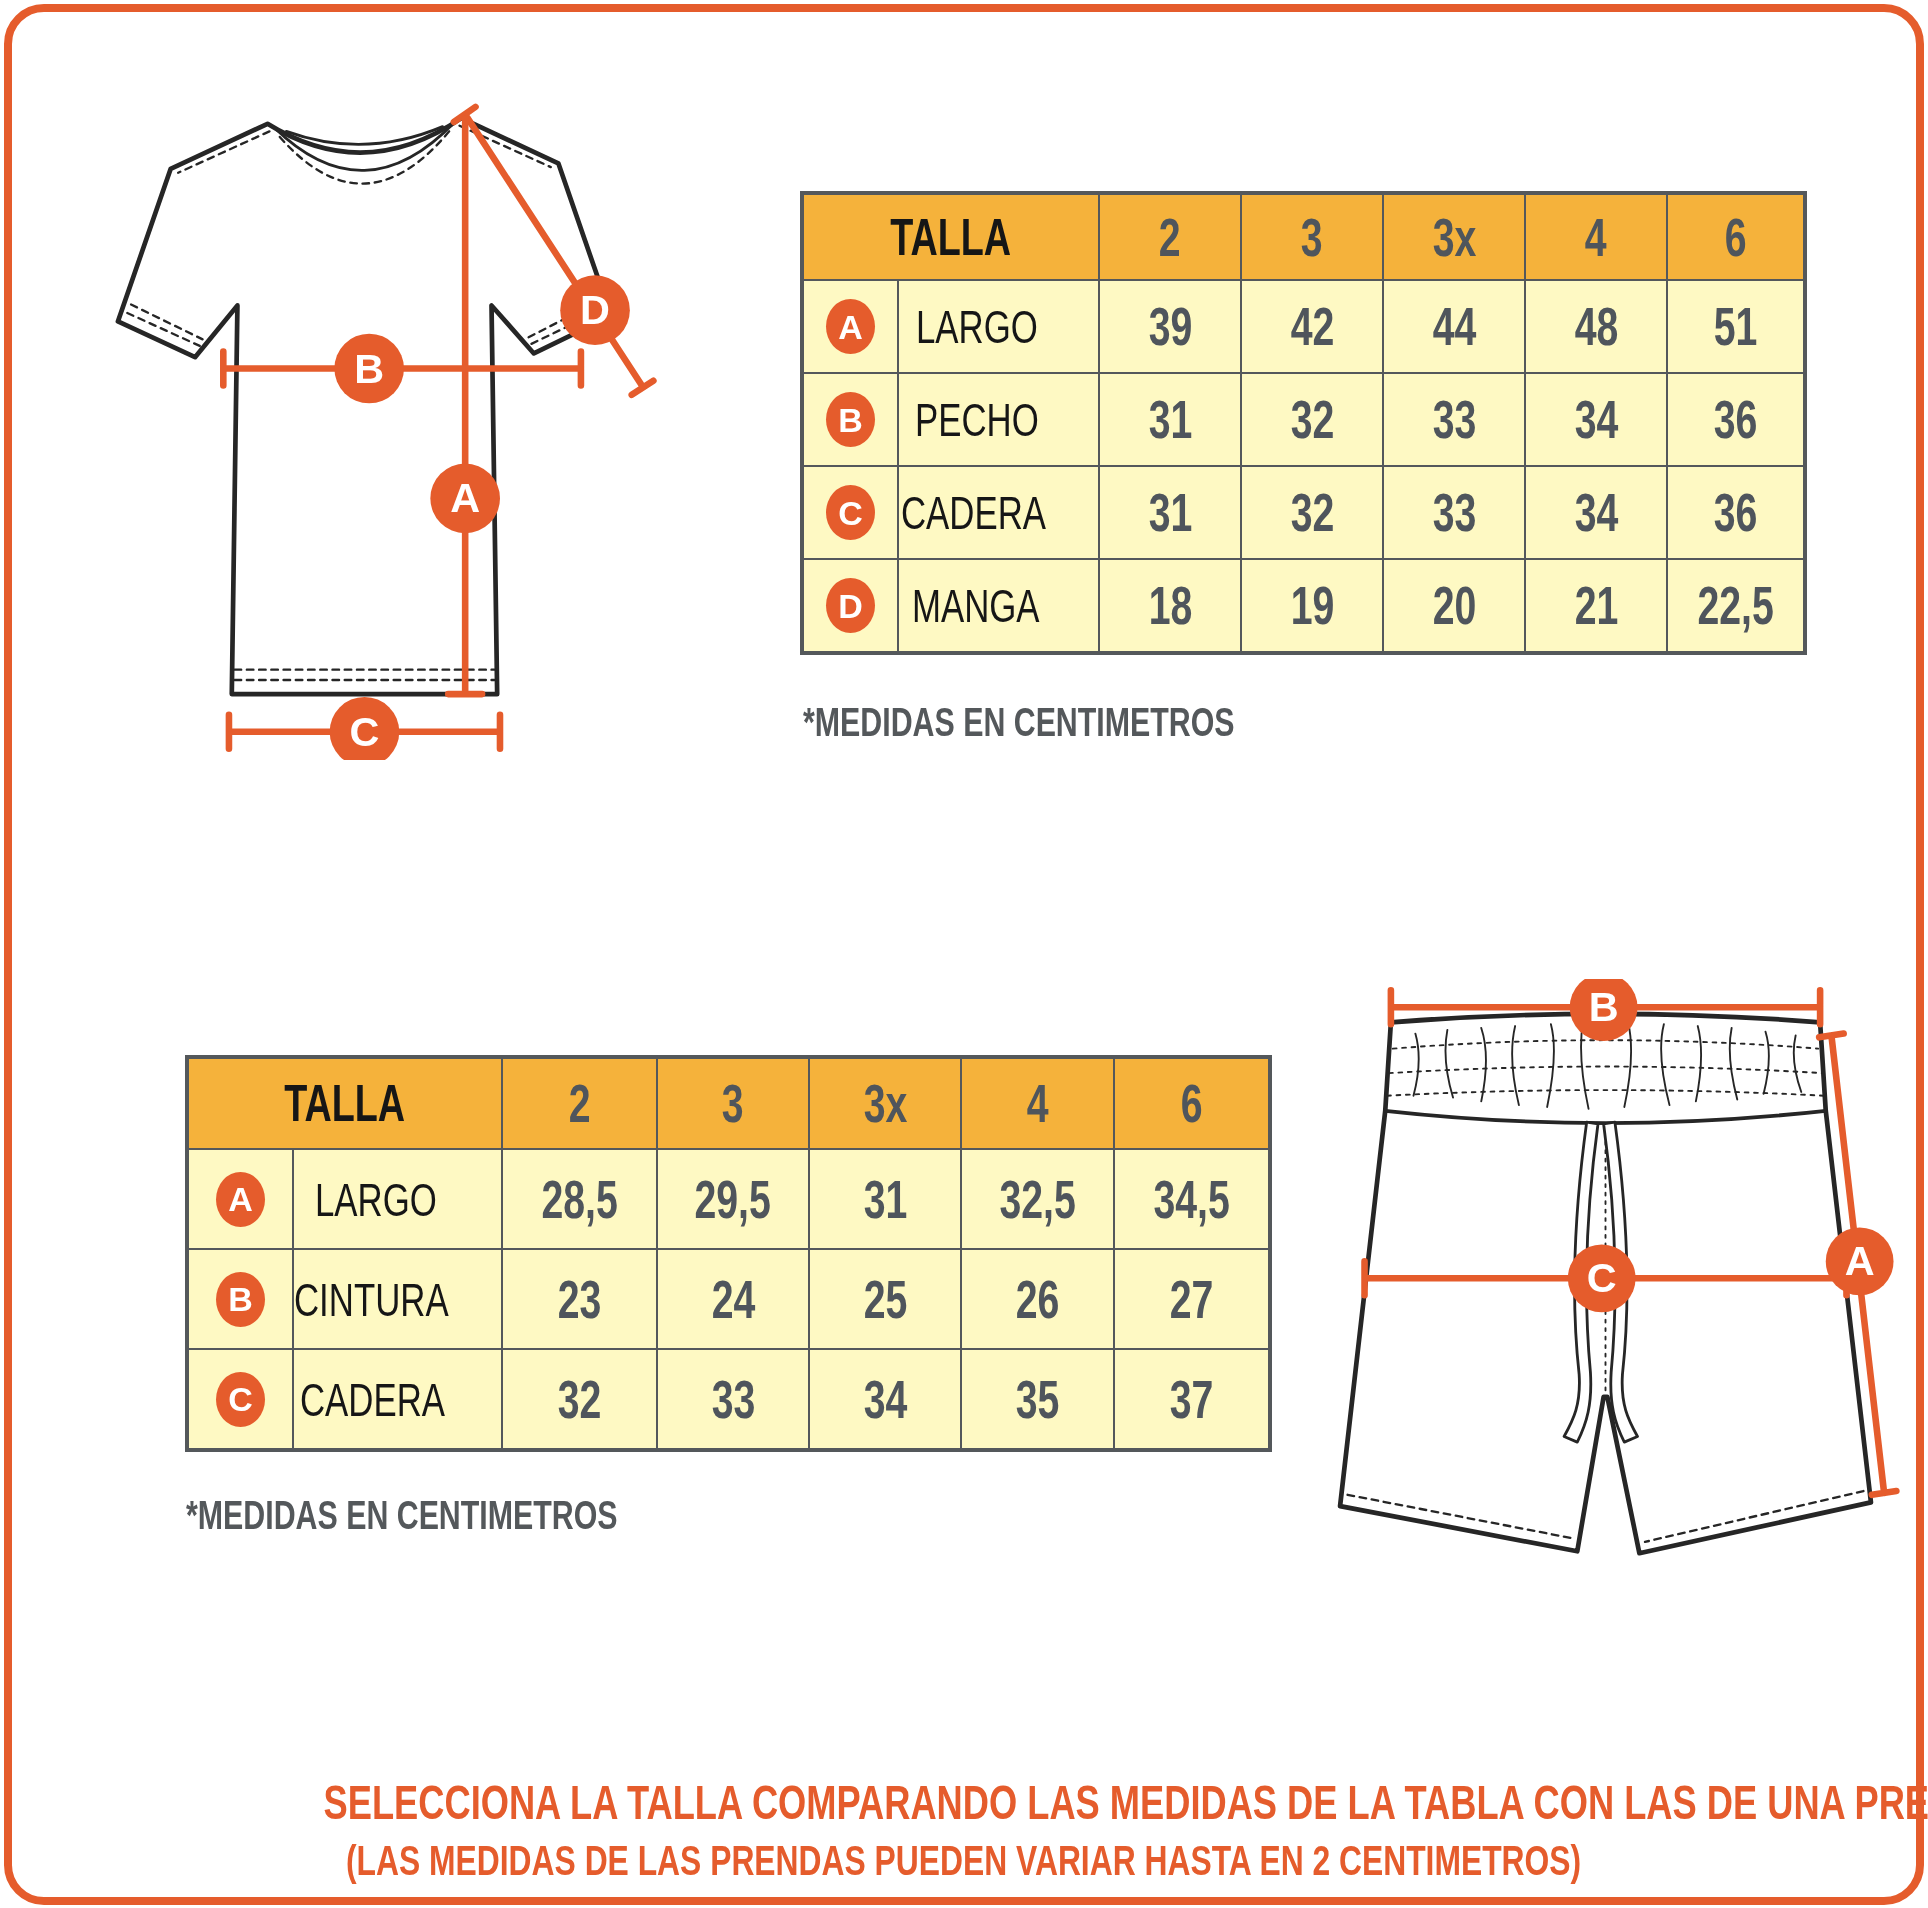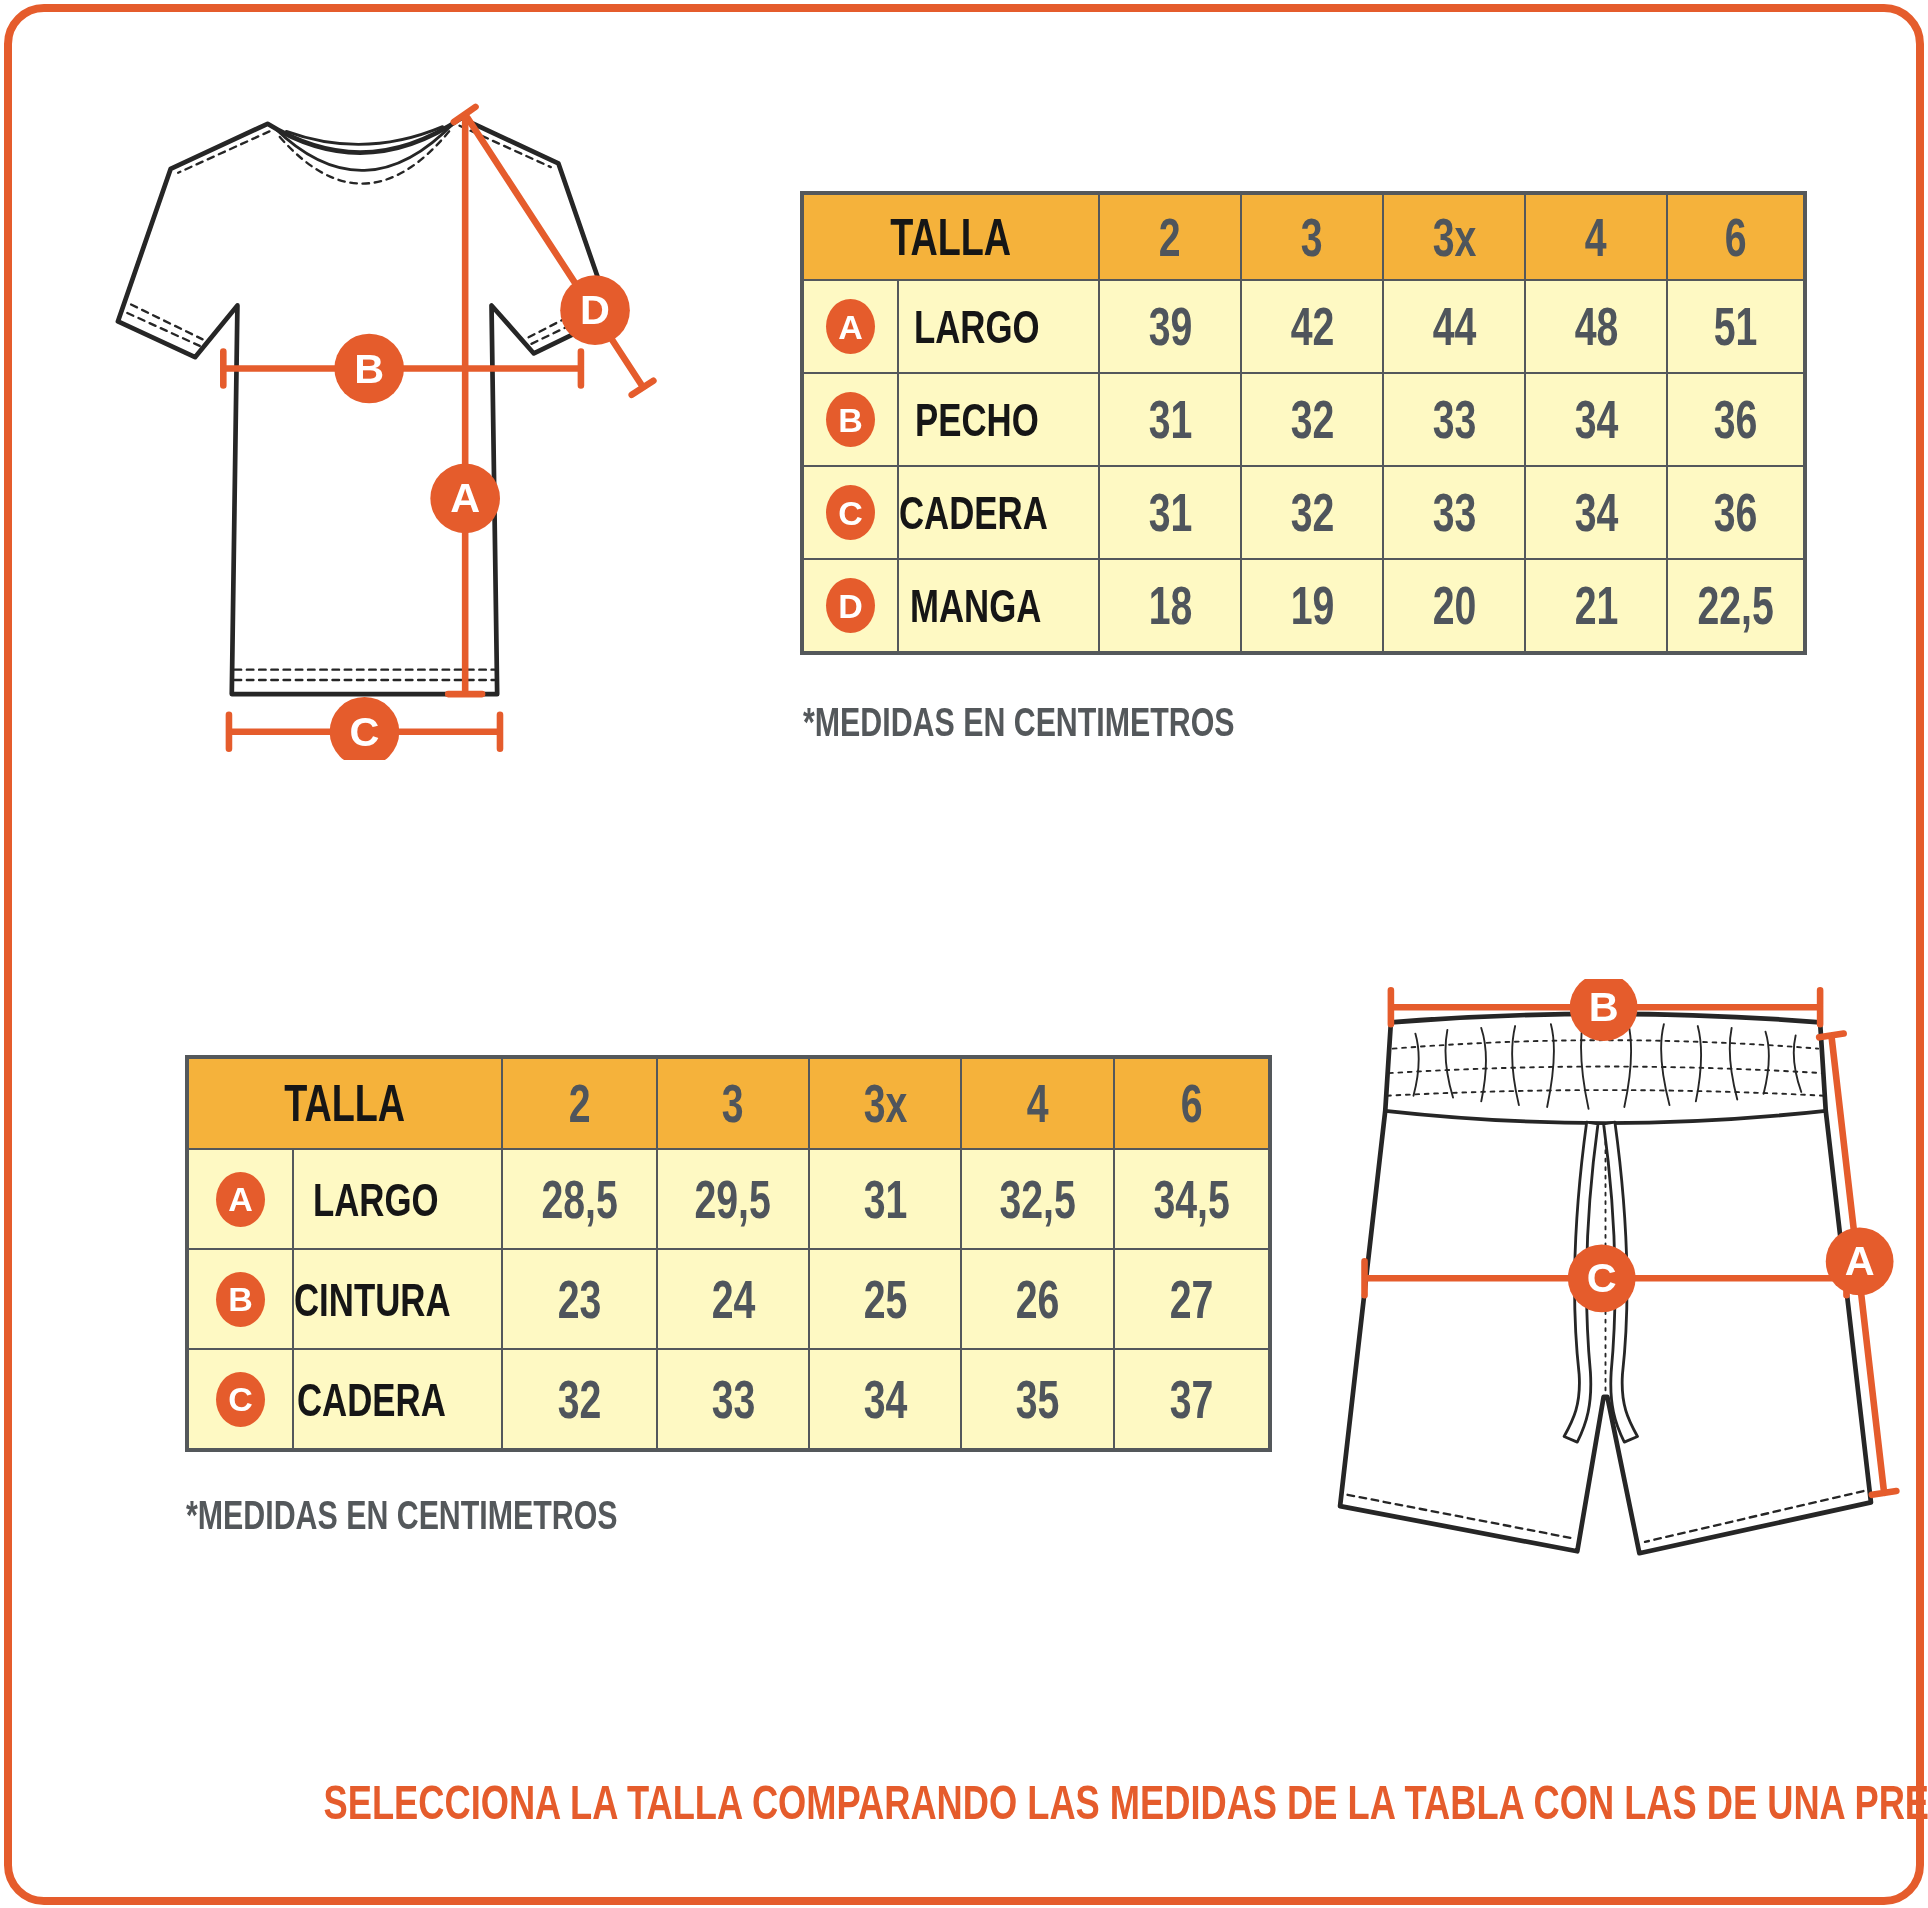--- a/index.html
+++ b/index.html
@@ -23,21 +23,21 @@
 
   
   table.sizes{position:absolute;border-collapse:collapse;table-layout:fixed;
               background:#fef9c3;border:4.7px solid var(--grid);}
   table.sizes th,table.sizes td{border:2.8px solid var(--grid);text-align:center;
               vertical-align:middle;padding:0;}
   table.sizes thead th{background:var(--amber);}
   th.h-talla{font-size:51px;font-weight:bold;color:var(--lbl);}
   th.h-num{font-size:53px;font-weight:bold;color:var(--val);}
   td.c-letter{}
-  td.c-label{text-align:left;padding-left:13px;font-size:47px;font-weight:bold;color:var(--lbl);border-radius:13px;}
+  td.c-label{text-align:left;padding-left:13px;font-size:47px;font-weight:normal;color:var(--lbl);border-radius:13px;}
   td.c-val{font-size:53px;font-weight:bold;color:var(--val);}
 
   #shirtTable{left:800px;top:191px;width:1004px;}
   #shirtTable thead th{height:84px;}
   #shirtTable tbody td{height:91px;}
 
   #shortsTable{left:185px;top:1055px;width:1083px;}
   #shortsTable thead th{height:89px;}
   #shortsTable tbody td{height:98px;}
 
@@ -295,16 +295,19 @@
     </g>
     <g>
       <circle cx="316" cy="318" r="36" fill="var(--accent)"></circle>
       <text class="badge-text" x="316" y="318" text-anchor="middle" dominant-baseline="central">C</text>
     </g>
   </svg>
 
   <div class="footer-line" id="footer1">
     <span class="sq">SELECCIONA LA TALLA COMPARANDO LAS MEDIDAS DE LA TABLA CON LAS DE UNA PRENDA SIMILAR</span>
   </div>
+  <div class="footer-line" id="footer2">
+    <span class="sq">(LAS MEDIDAS DE LAS PRENDAS PUEDEN VARIAR HASTA EN 2 CENTIMETROS)</span>
+  </div>
 
   <div class="frame"></div>
 </div>
 
 
 </body></html>

